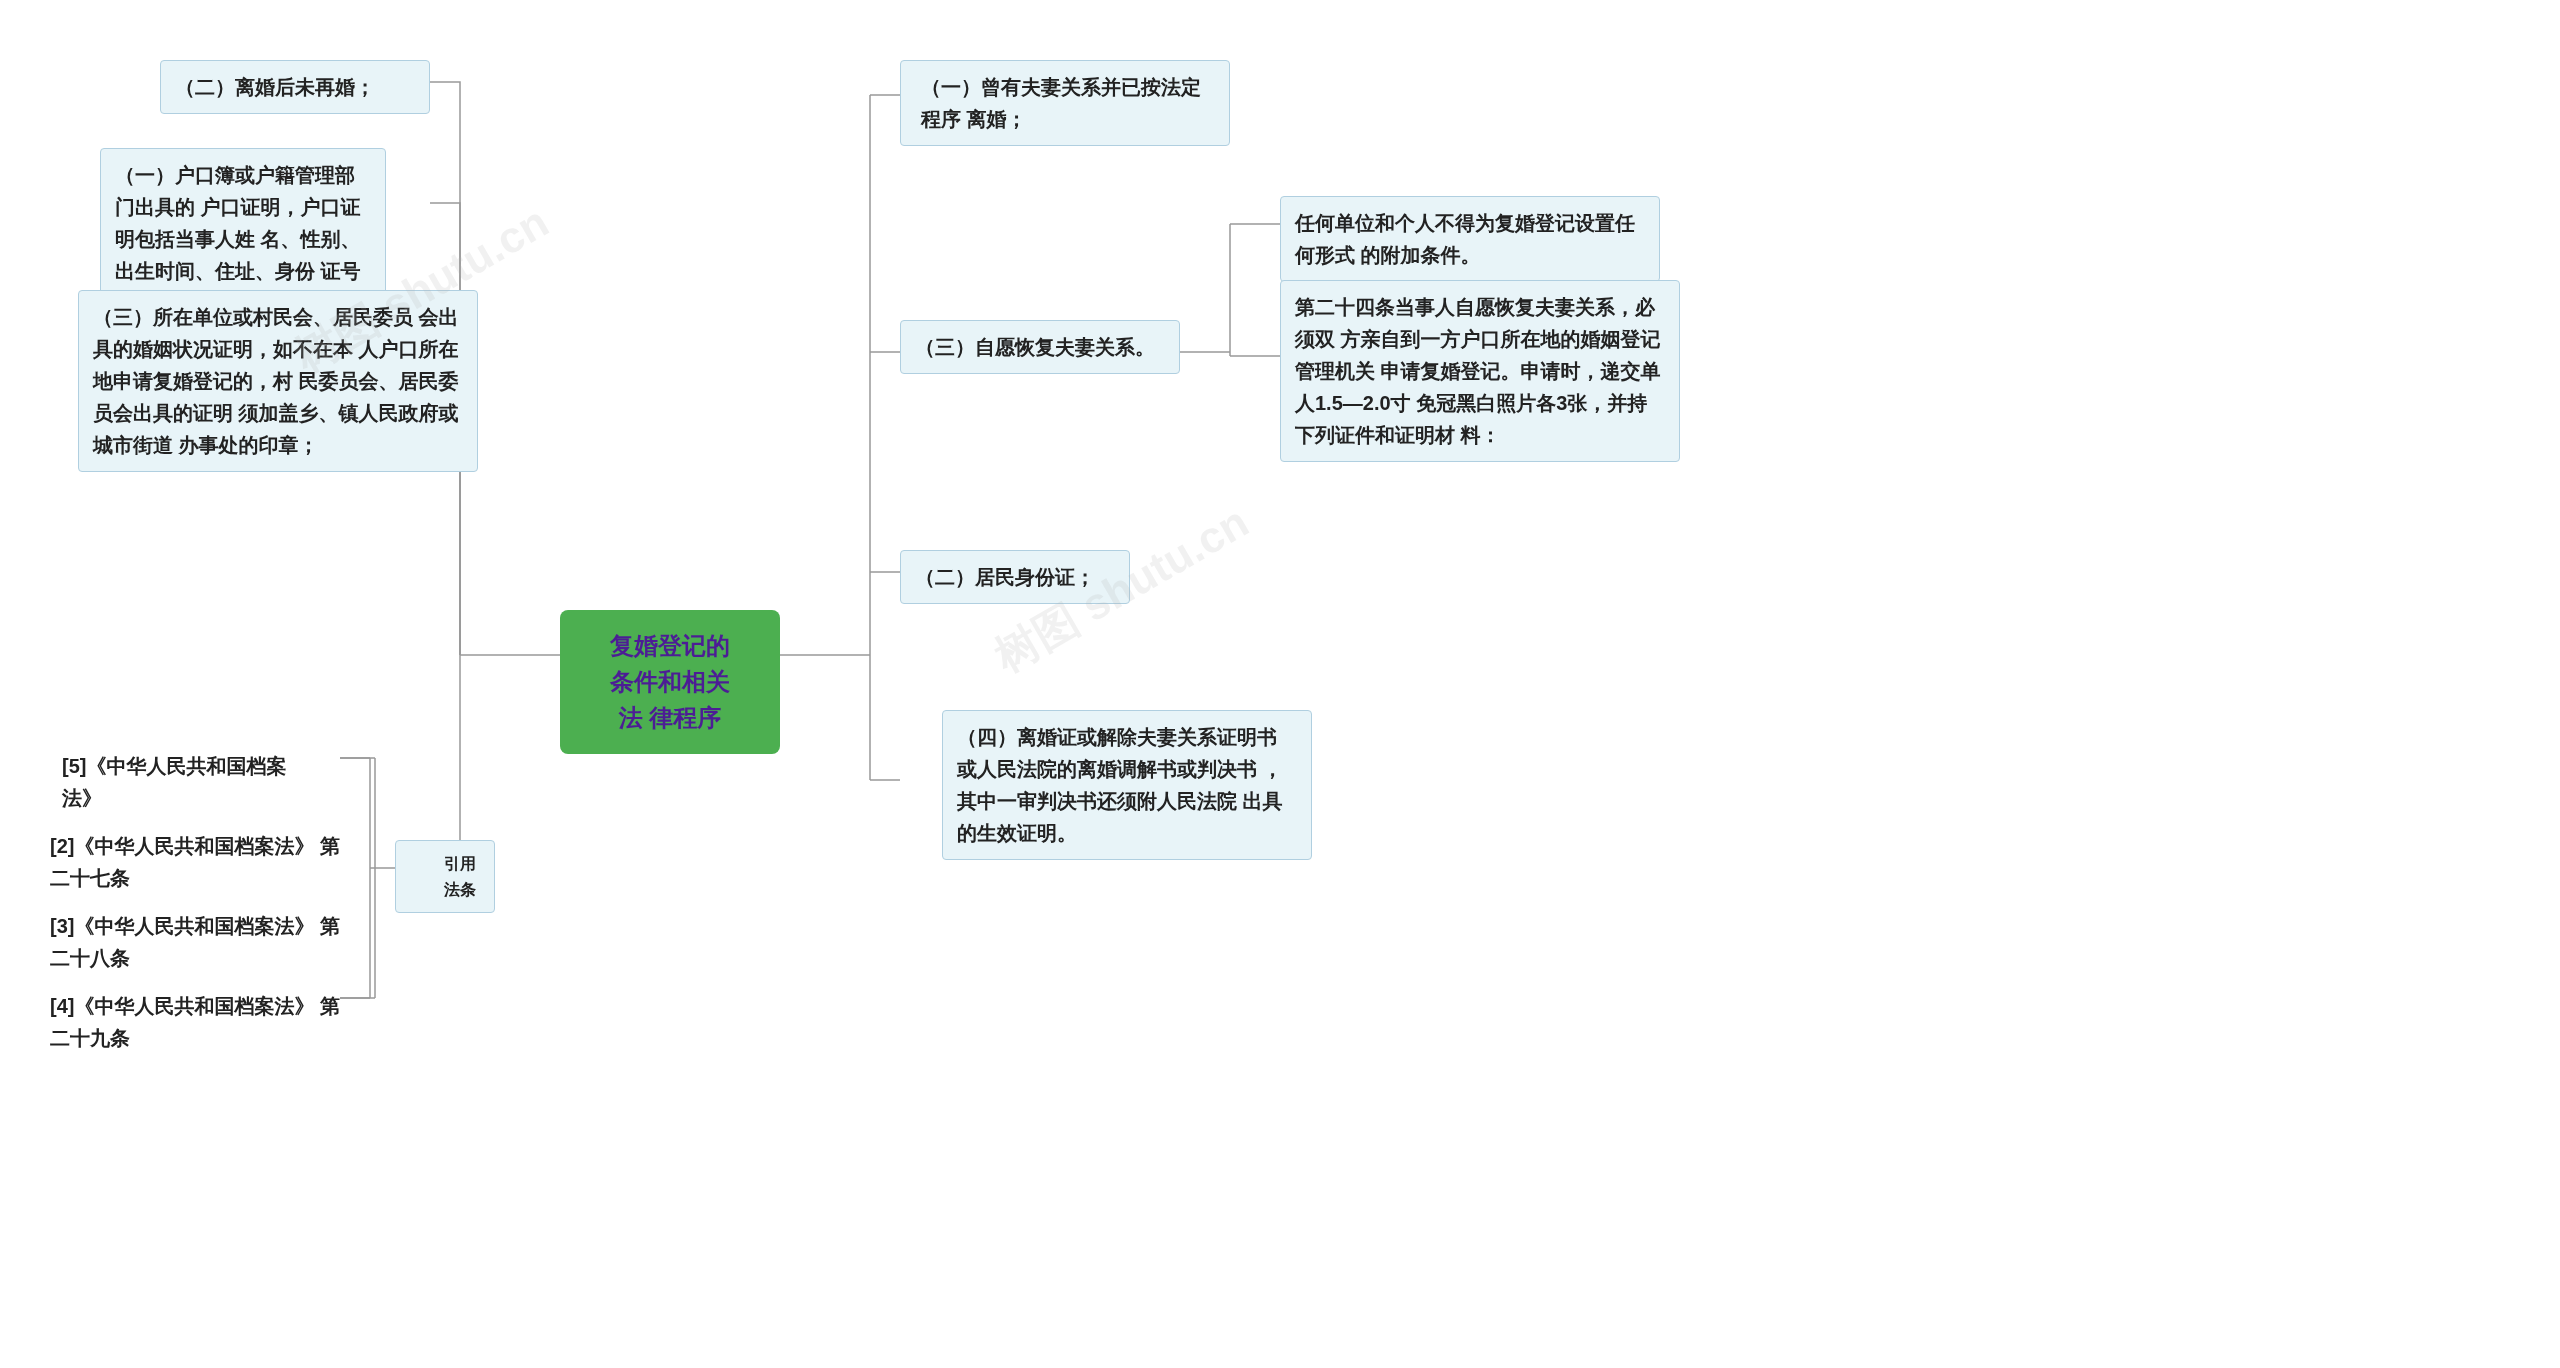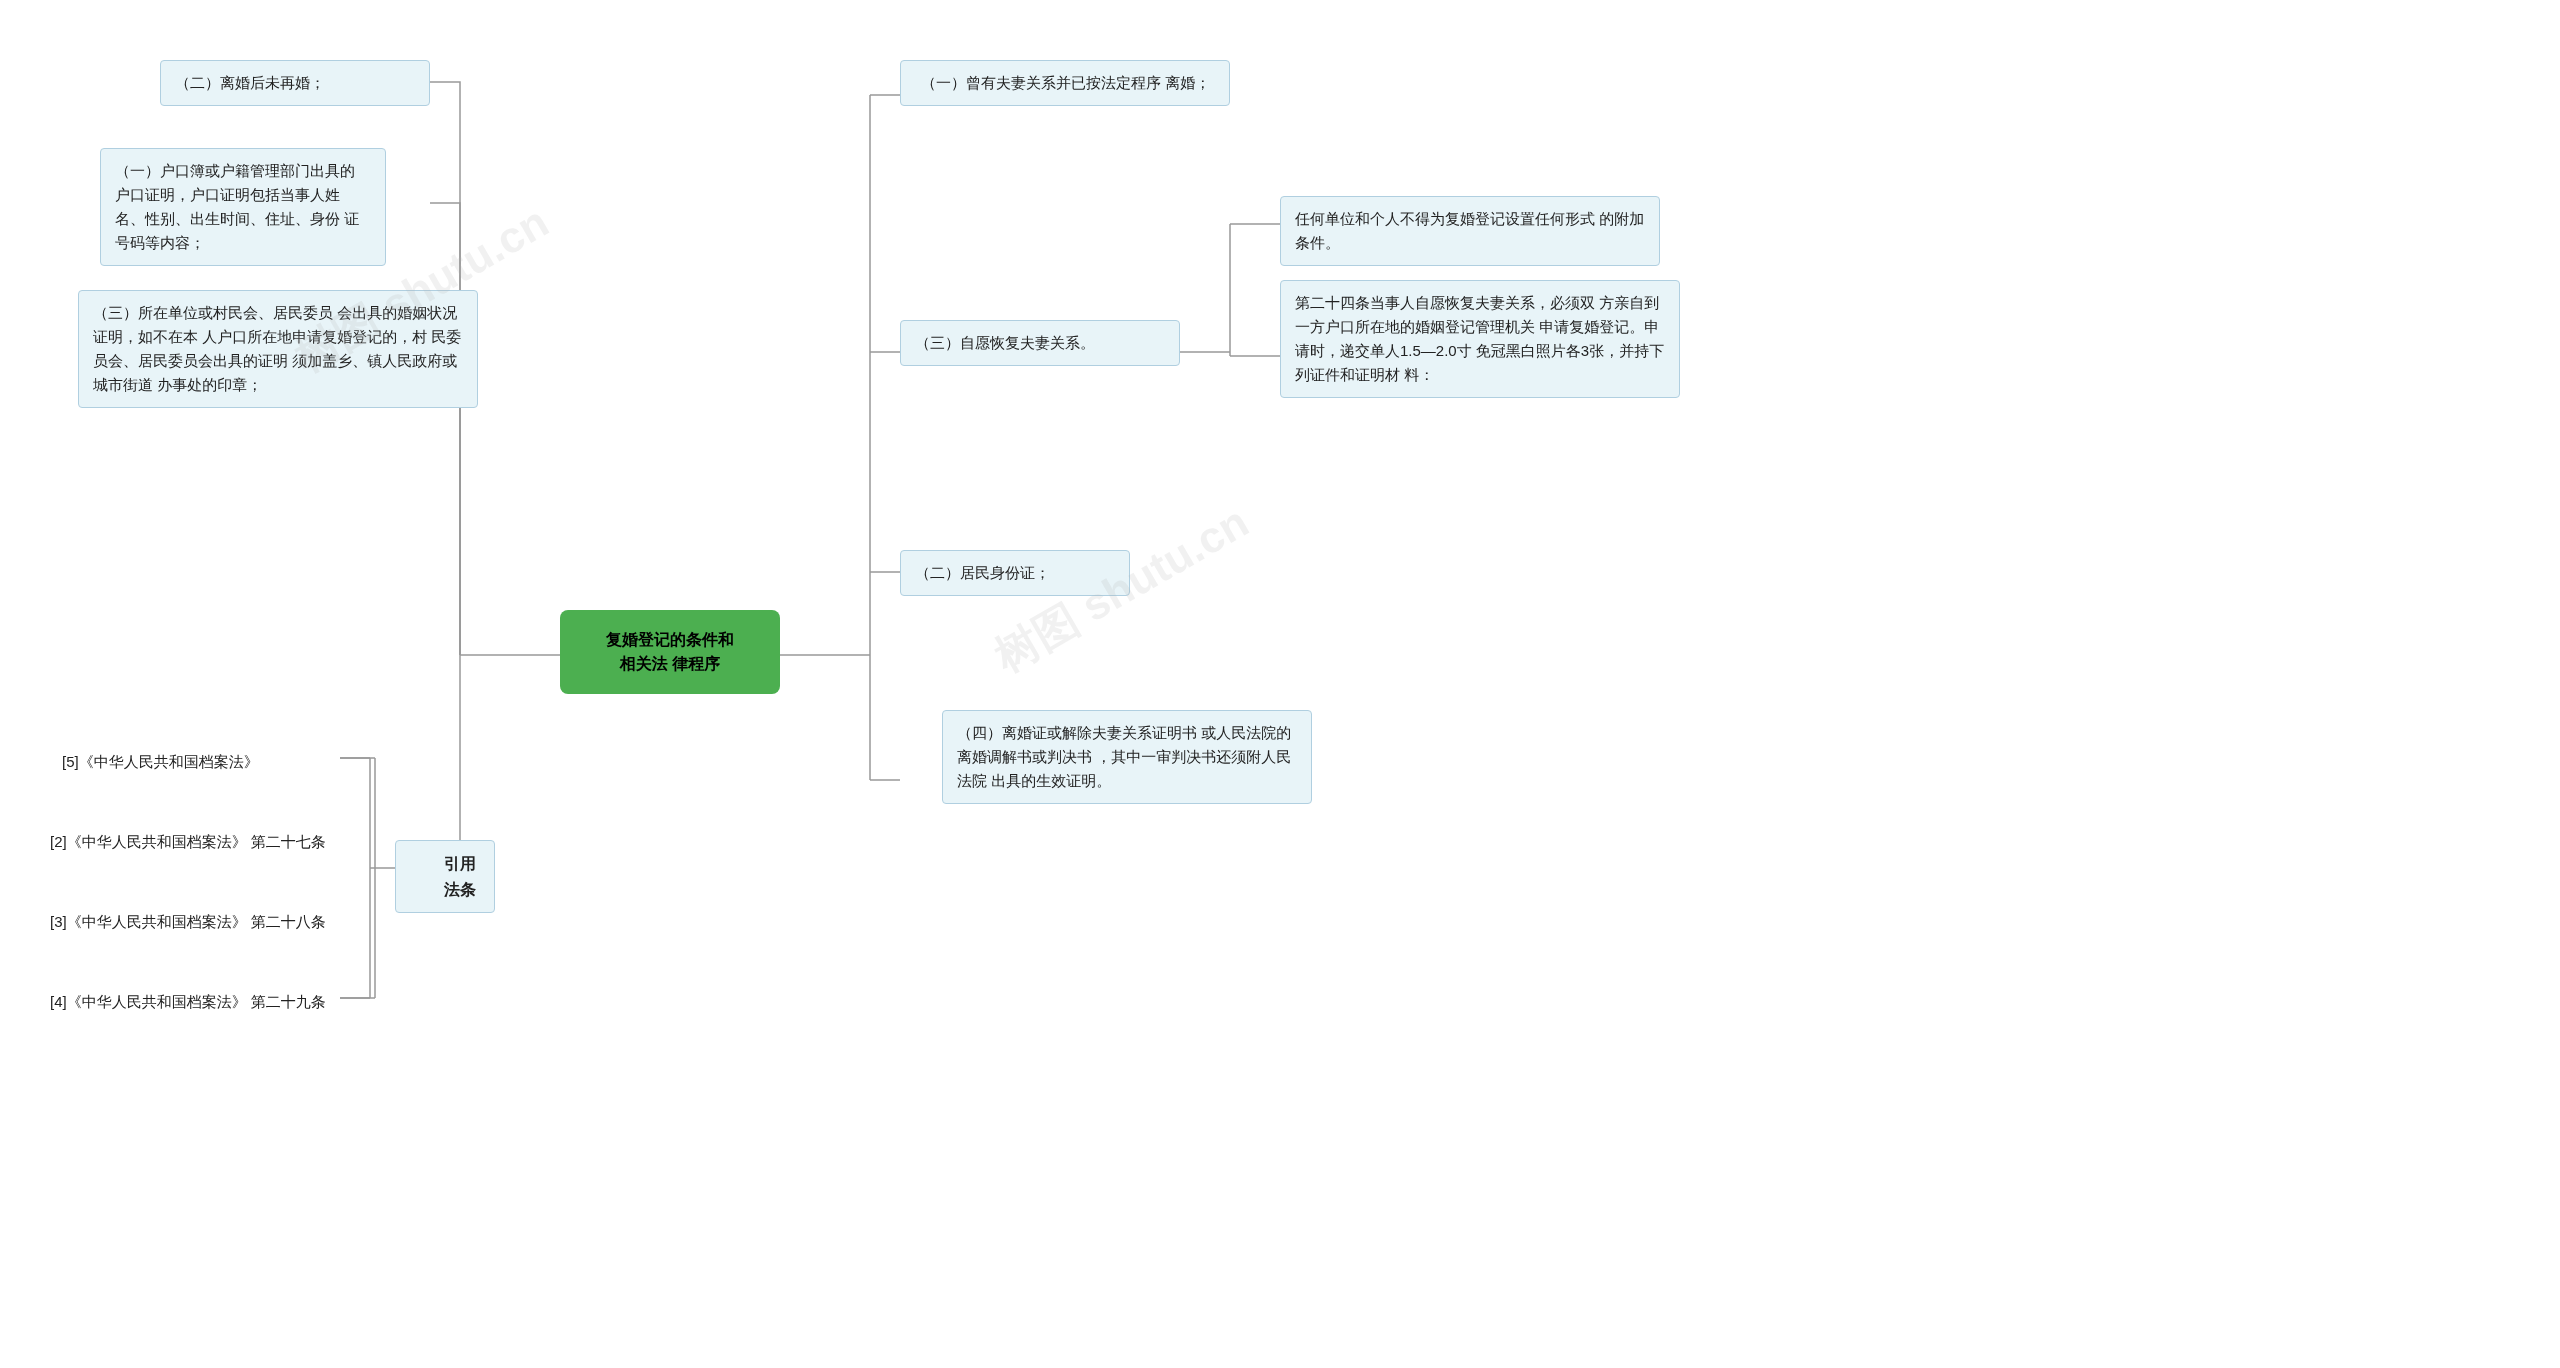--- a/index.html
+++ b/index.html
@@ -24,40 +24,41 @@
       position: absolute;
       top: 0; left: 0;
       width: 100%; height: 100%;
       pointer-events: none;
     }
 
     
     .central-node {
       position: absolute;
       background: #4caf50;
-      color: #000000;
+      color: #4c1d95;
       border-radius: 8px;
       padding: 18px 41px;
       text-align: center;
-      font-size: 16px;
+      font-size: 24px;
       font-weight: bold;
       line-height: 1.5;
       width: 220px;
     }
 
     
     .branch-node {
       position: absolute;
       background: #e8f4f8;
       border: 1px solid #b0cfe0;
       border-radius: 4px;
       padding: 10px 14px;
-      font-size: 15px;
+      font-size: 20px;
       line-height: 1.6;
       color: #222;
+      font-weight: bold;
     }
 
     .branch-node.label-only {
       background: transparent;
       border: none;
       font-size: 15px;
       font-weight: bold;
       color: #222;
       padding-left: 44px;
     }

